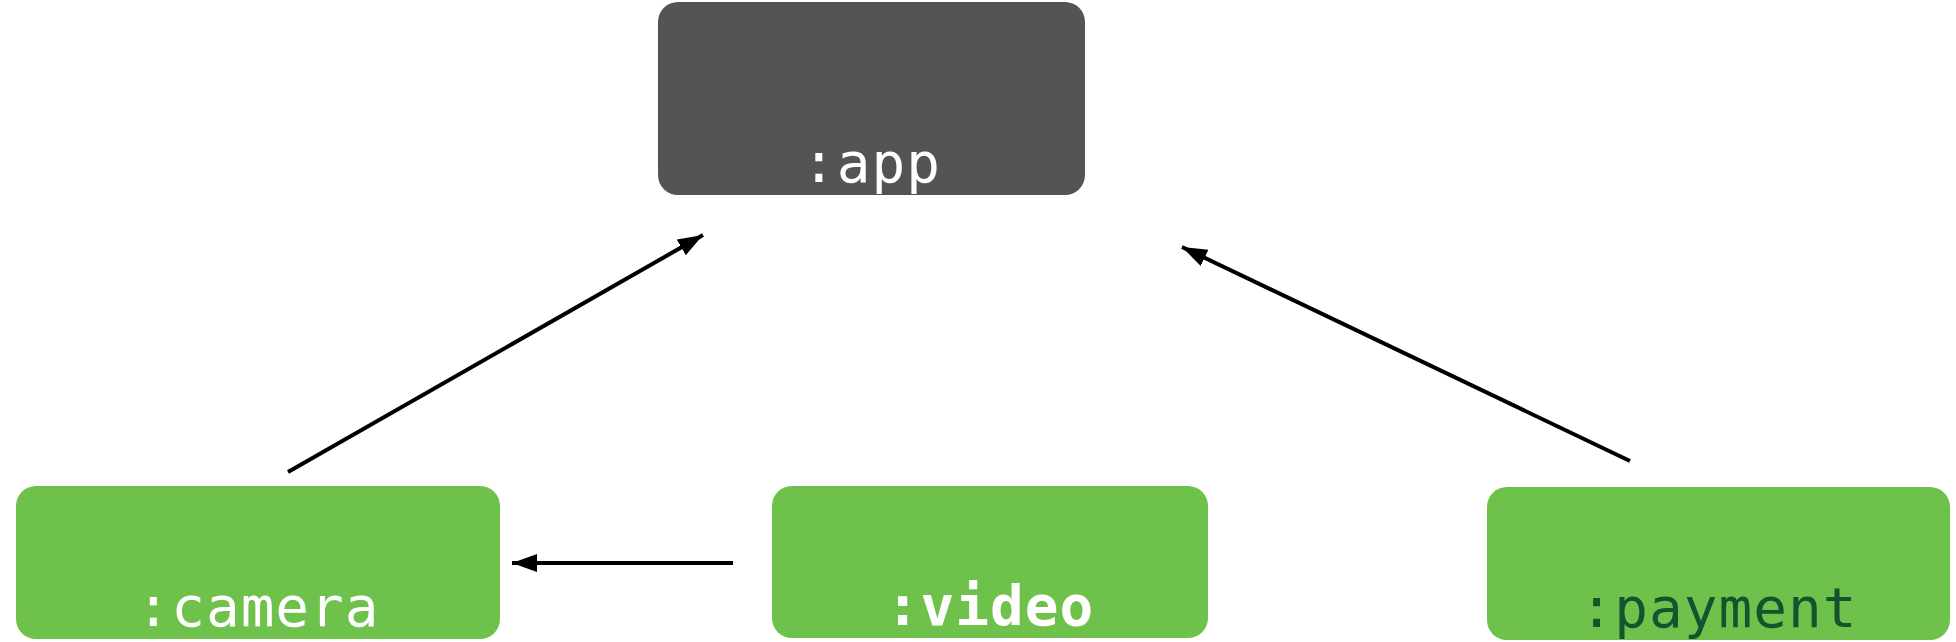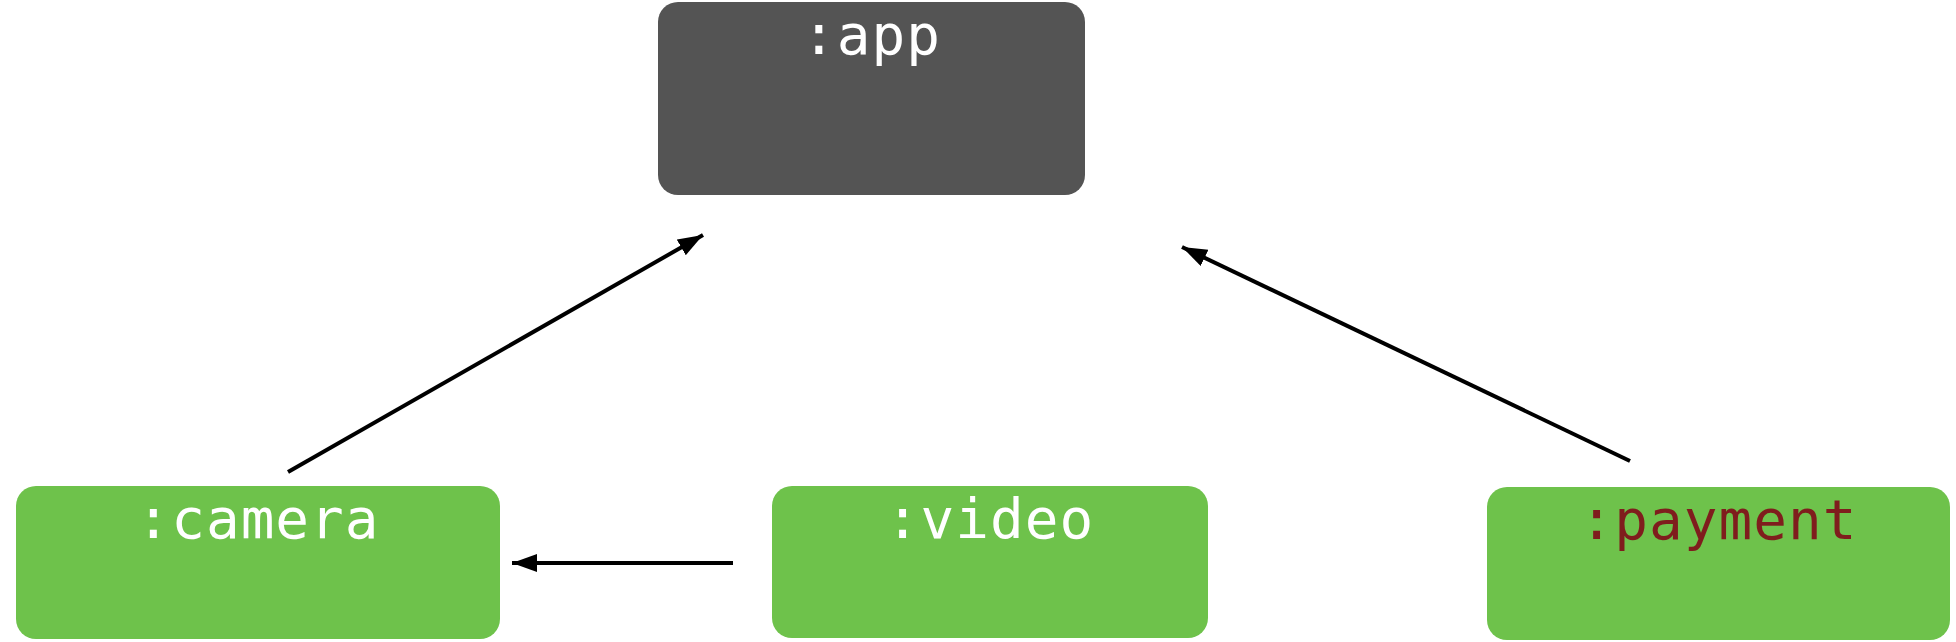--- a/index.html
+++ b/index.html
@@ -6,30 +6,30 @@
   .canvas {
     position: relative;
     width: 1956px;
     height: 642px;
     overflow: hidden;
     font-family: "DejaVu Sans Mono", "Liberation Mono", monospace;
   }
   .node {
     position: absolute;
     display: flex;
-    align-items: flex-start;
+    align-items: flex-end;
     justify-content: center;
     border-radius: 20px;
     font-size: 56px;
     letter-spacing: 1px;
     white-space: nowrap;
   }
   #node-app     { left: 658px;  top: 2px;   width: 427px; height: 193px; }
   #node-camera  { left: 16px;    top: 486px; width: 484px; height: 153px; }
-  #node-video   { left: 772px;  top: 486px; width: 436px; height: 152px; }
+  #node-video   { left: 772px;  top: 486px; width: 436px; height: 152px; font-weight: bold; }
   #node-payment { left: 1487px; top: 487px; width: 463px; height: 153px; }
   .edges {
     position: absolute;
     left: 0; top: 0;
     width: 1956px; height: 642px;
     pointer-events: none;
   }
   .edge-line { stroke-width: 4px; fill: none; }
 </style>
 </head>
@@ -54,16 +54,16 @@
 
   <div class="node" id="node-camera" style="background-color: rgb(110, 194, 75);">
     <span style="color: rgb(255, 255, 255);">:camera</span>
   </div>
 
   <div class="node" id="node-video" style="background-color: rgb(110, 194, 75);">
     <span style="color: rgb(255, 255, 255);">:video</span>
   </div>
 
   <div class="node" id="node-payment" style="background-color: rgb(110, 194, 75);">
-    <span style="color: #7f1d1d;">:payment</span>
+    <span style="color: #14532d;">:payment</span>
   </div>
 
 </div>
 
 </body></html>

